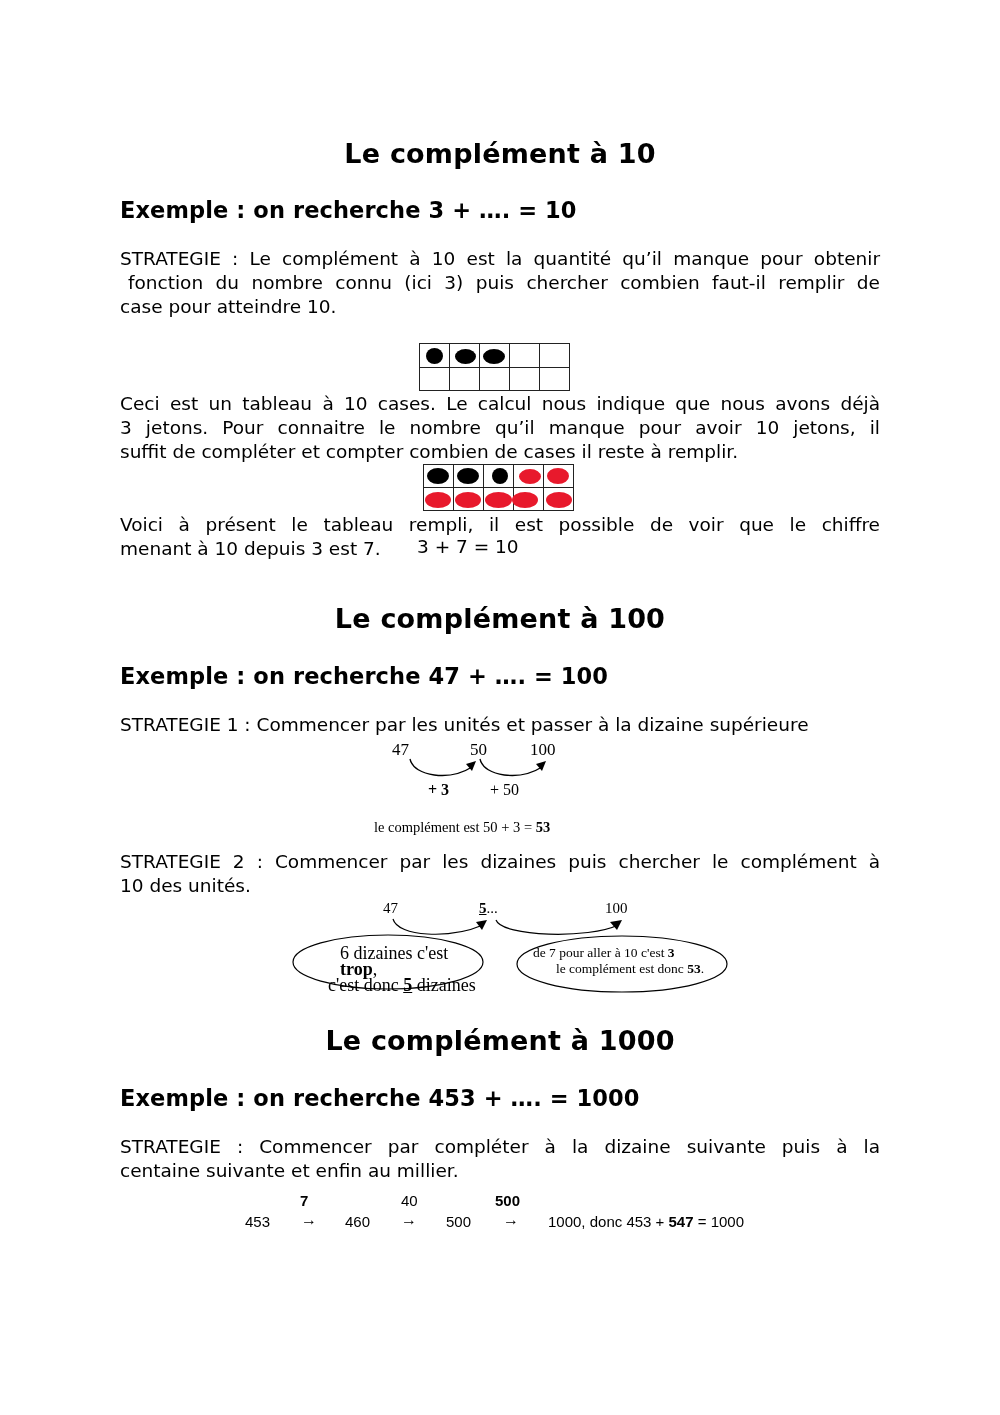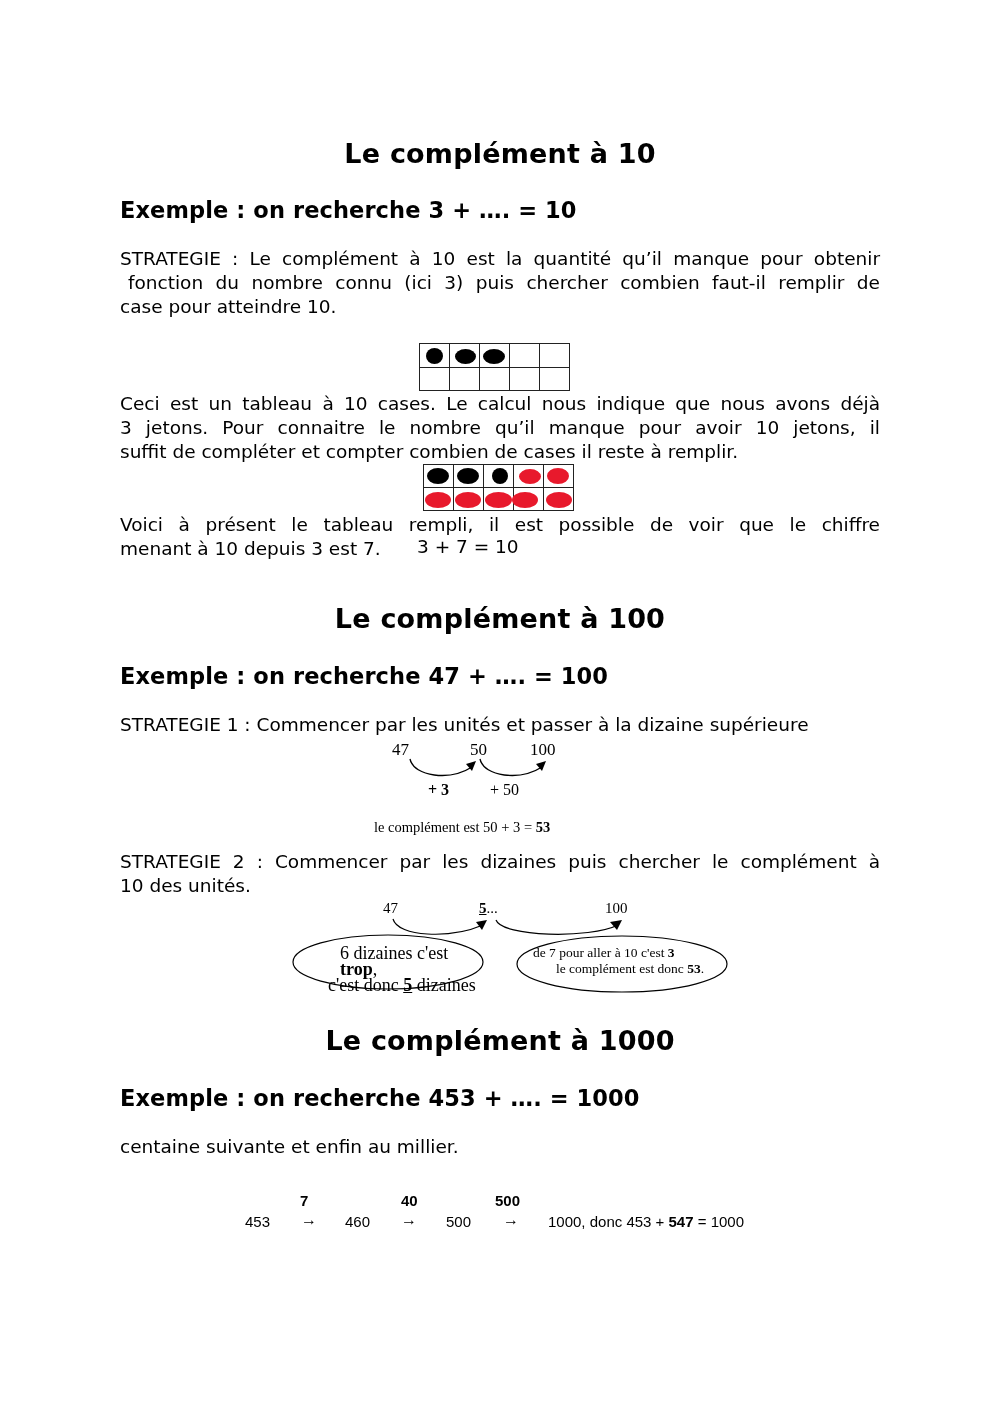--- a/index.html
+++ b/index.html
@@ -144,25 +144,26 @@
   <div><span>c'est donc </span><b style="text-decoration:underline;">5</b><span> dizaines</span></div>
 </div>
 <div class="abs serif" style="left:533px; top:945px; font-size:13.5px; line-height:16px; width:210px;">
   <div><span>de 7 pour aller à 10 c'est </span><b>3</b></div>
   <div style="padding-left:23px;"><span>le complément est donc </span><b>53</b><span>.</span></div>
 </div>
 
 <div class="abs h1" style="top:1025px;">Le complément à 1000</div>
 <div class="abs h2" style="top:1085px;">Exemple : on recherche 453 + …. = 1000</div>
 <div class="abs para" style="top:1135px;">
+  <div style="text-align-last:justify;">STRATEGIE : Commencer par compléter à la dizaine suivante puis à la</div>
   <div>centaine suivante et enfin au millier.</div>
 </div>
 
 <div class="abs sans2" style="left:300px; top:1192px; font-size:15px; font-weight:bold;">7</div>
-<div class="abs sans2" style="left:401px; top:1192px; font-size:15px; font-weight:bold;">40</div>
+<div class="abs sans2" style="left:401px; top:1192px; font-size:15px; font-weight:normal;">40</div>
 <div class="abs sans2" style="left:495px; top:1192px; font-size:15px; font-weight:bold;">500</div>
 
 <div class="abs sans2" style="left:245px; top:1213px; font-size:15px;">453</div>
 <div class="abs sans2" style="left:301px; top:1211px; font-size:16px;">→</div>
 <div class="abs sans2" style="left:345px; top:1213px; font-size:15px;">460</div>
 <div class="abs sans2" style="left:401px; top:1211px; font-size:16px;">→</div>
 <div class="abs sans2" style="left:446px; top:1213px; font-size:15px;">500</div>
 <div class="abs sans2" style="left:503px; top:1211px; font-size:16px;">→</div>
 <div class="abs sans2" style="left:548px; top:1213px; font-size:15px;"><span>1000, donc 453 + </span><b>547</b><span> = 1000</span></div>
 

